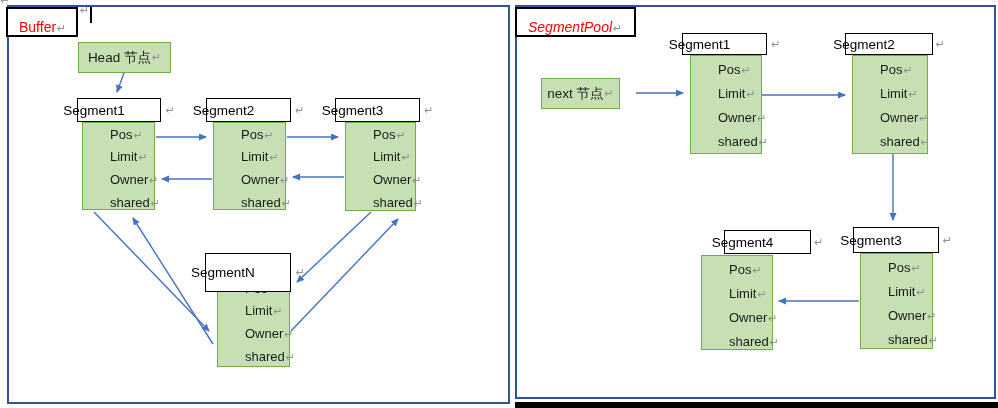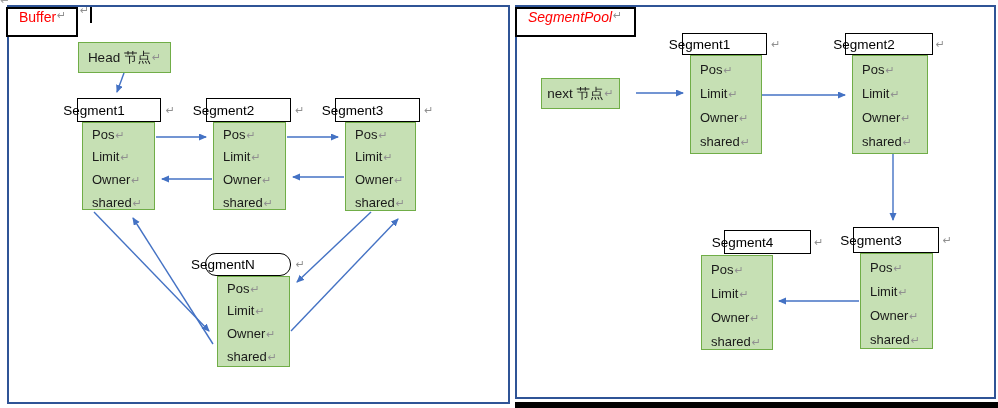--- a/index.html
+++ b/index.html
@@ -4,30 +4,30 @@
 <style>
   html,body{margin:0;padding:0;background:#fff;}
   body{font-family:"Liberation Sans","DejaVu Sans",sans-serif;}
   #canvas{position:relative;width:998px;height:408px;background:#fff;overflow:hidden;}
 
   .panel{position:absolute;border:2px solid #2F5496;background:#fff;}
   #panel-left{left:7px;top:5px;width:499px;height:395px;}
   #panel-right{left:515px;top:5px;width:477px;height:390px;}
 
   .title-box{position:absolute;background:#fff;border:2px solid #000;box-sizing:border-box;
-             display:flex;align-items:flex-start;padding-left:11px;font-size:14px;z-index:3;}
+             display:flex;align-items:flex-end;padding-left:11px;font-size:14px;z-index:3;}
   .title-red{color:#FF0000;}
 
   .green-box{position:absolute;background:#C6E0B4;border:1.5px solid #70AD47;box-sizing:border-box;z-index:2;}
   .node-label{display:flex;align-items:center;justify-content:center;font-size:13.5px;color:#1a1a1a;}
 
   .seg-hdr{position:absolute;background:#fff;border:1.6px solid #000;box-sizing:border-box;
            display:flex;align-items:center;justify-content:center;font-size:13.5px;color:#000;z-index:3;gap:40px;}
   .seg-body{position:absolute;z-index:2;}
-  .seg-body .row{padding-left:9px;font-size:13px;color:#1a1a1a;white-space:nowrap;}
+  .seg-body .row{padding-left:27px;font-size:13px;color:#1a1a1a;white-space:nowrap;}
   .body-l .row{line-height:21.8px;}
   .body-l{padding-top:1px;}
   .body-r .row{line-height:24.3px;}
   .body-r{padding-top:2px;}
 
   .pm{color:#909090;font-size:11px;margin-left:1px;}
 
   #arrow-layer{position:absolute;left:0;top:0;width:998px;height:408px;z-index:5;pointer-events:none;}
 
   #cursor-line{position:absolute;left:90px;top:7px;width:1.5px;height:16px;background:#000;z-index:4;}
@@ -84,21 +84,21 @@
     <span>Segment3</span>
     <span class="pm">↵</span>
   </div>
   <div class="green-box seg-body body-l" style="left:345px;top:121.5px;width:71px;height:89px;">
       <div class="row"><span>Pos</span><span class="pm">↵</span></div>
       <div class="row"><span>Limit</span><span class="pm">↵</span></div>
       <div class="row"><span>Owner</span><span class="pm">↵</span></div>
       <div class="row"><span>shared</span><span class="pm">↵</span></div>
     </div>
 
-  <div class="seg-hdr" style="left:205px;top:253px;width:86px;height:23px;border-radius:11px;">
+  <div class="seg-hdr" style="left:205px;top:253px;width:86px;height:39px;">
     <span>SegmentN</span>
     <span class="pm">↵</span>
   </div>
   <div class="green-box seg-body body-l" style="left:217px;top:275.5px;width:73px;height:91px;">
       <div class="row"><span>Pos</span><span class="pm">↵</span></div>
       <div class="row"><span>Limit</span><span class="pm">↵</span></div>
       <div class="row"><span>Owner</span><span class="pm">↵</span></div>
       <div class="row"><span>shared</span><span class="pm">↵</span></div>
     </div>
 

